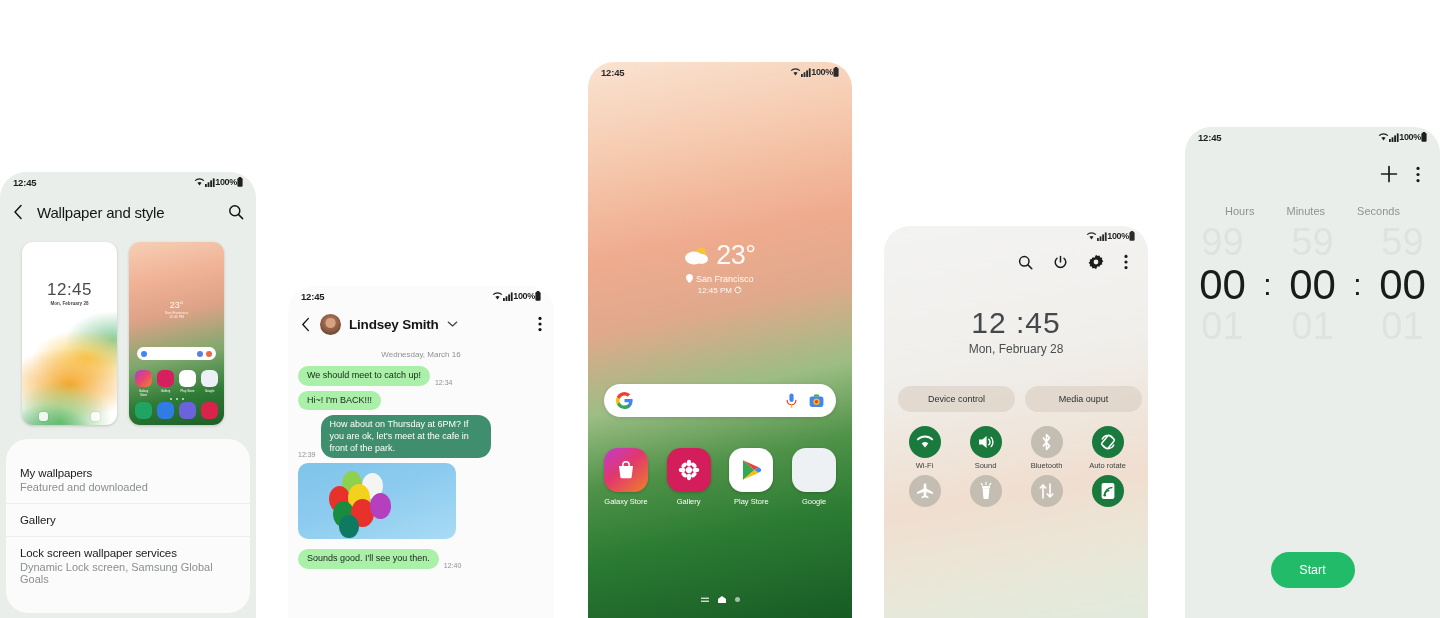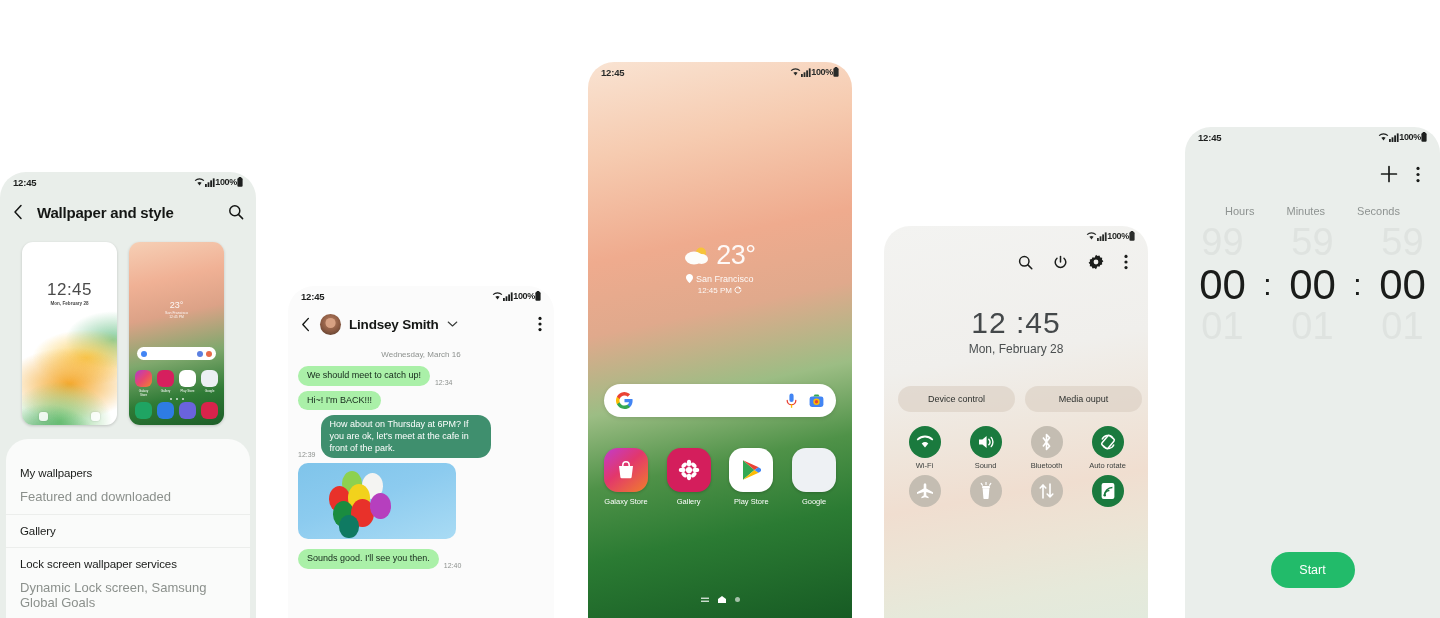--- a/index.html
+++ b/index.html
@@ -24,21 +24,21 @@
   .sb-right { display: flex; align-items: center; gap: 0; }
   .sb-batt { font-size: 9px; font-weight: 700; letter-spacing: -0.3px; }
   svg.ic { display: block; }
 
   
   #p1 { left: 0px; top: 172px; width: 256px; height: 446px; background: #e9eeea; }
   #p1 .statusbar { color: #1d1f1e; }
   .p1-appbar {
     display: flex; align-items: center; height: 40px; padding: 0 12px; gap: 12px;
   }
-  .p1-title { font-size: 15px; font-weight: 700; color: #141614; flex: 1; letter-spacing: -0.2px; }
+  .p1-title { font-size: 15px; font-weight: 400; color: #141614; flex: 1; letter-spacing: -0.2px; }
   .p1-previews { display: flex; gap: 12px; padding: 10px 22px 14px 22px; }
   .pv { width: 95px; height: 183px; border-radius: 11px; overflow: hidden; position: relative;
         box-shadow: 0 1px 3px rgba(0,0,0,.18); }
   
   .pv-lock { background: #ffffff; }
   .pv-lock .swirl { position: absolute; left: -14%; top: 36%; width: 128%; height: 80%;
       background:
         radial-gradient(ellipse 78% 52% at 30% 96%, rgba(60,160,90,.95) 0%, rgba(60,160,90,.0) 58%),
         radial-gradient(ellipse 72% 46% at 42% 78%, rgba(120,200,120,.95) 0%, rgba(120,200,120,0) 60%),
         radial-gradient(ellipse 86% 40% at 50% 52%, rgba(244,166,40,.98) 0%, rgba(244,166,40,0) 62%),
@@ -68,21 +68,21 @@
   .pv-home .grid .app span { font-size: 3px; color:#fff; display:block; margin-top:1.5px; }
   .pv-home .dots { position:absolute; left:0;right:0; top:156px; display:flex; justify-content:center; gap:4px;}
   .pv-home .dots i{width:2px;height:2px;border-radius:50%;background:rgba(255,255,255,.8);display:block;}
   .pv-home .dock { position:absolute; left:6px; right:6px; bottom:6px; display:flex; justify-content:space-between;}
   .pv-home .dock i { width:17px;height:17px;border-radius:6px;display:block; }
 
   .p1-card { background:#fafbfa; border-radius: 22px; margin: 0 6px 7px 6px; padding: 18px 0; }
   .p1-row { padding: 10px 14px; }
   .p1-row + .p1-row { border-top: 1px solid #eceeec; }
   .p1-row .lbl { font-size: 11.5px; color: #1a1c1a; letter-spacing:-.1px; }
-  .p1-row .sub { font-size: 13px; color: #8b908c; margin-top: 10px; }
+  .p1-row .sub { font-size: 11px; color: #8b908c; margin-top: 2px; }
 
   
   #p2 { left: 288px; top: 286px; width: 266px; height: 332px; background: #fbfbfb; }
   #p2 .statusbar { color: #1d1f1e; }
   .p2-appbar { display:flex; align-items:center; height: 36px; padding: 0 12px; gap: 8px; }
   .p2-avatar { width: 21px; height: 21px; border-radius: 50%; overflow:hidden; position:relative;
      background: radial-gradient(circle at 50% 38%, #b98062 0%, #8b5a42 55%, #4a3326 100%); flex:none;}
   .p2-avatar::after{content:"";position:absolute;left:50%;top:22%;width:52%;height:48%;transform:translateX(-50%);
      border-radius:50%;background:#d7a183;}
   .p2-name { font-size: 13.5px; font-weight: 700; color: #151715; letter-spacing:-.2px; }

